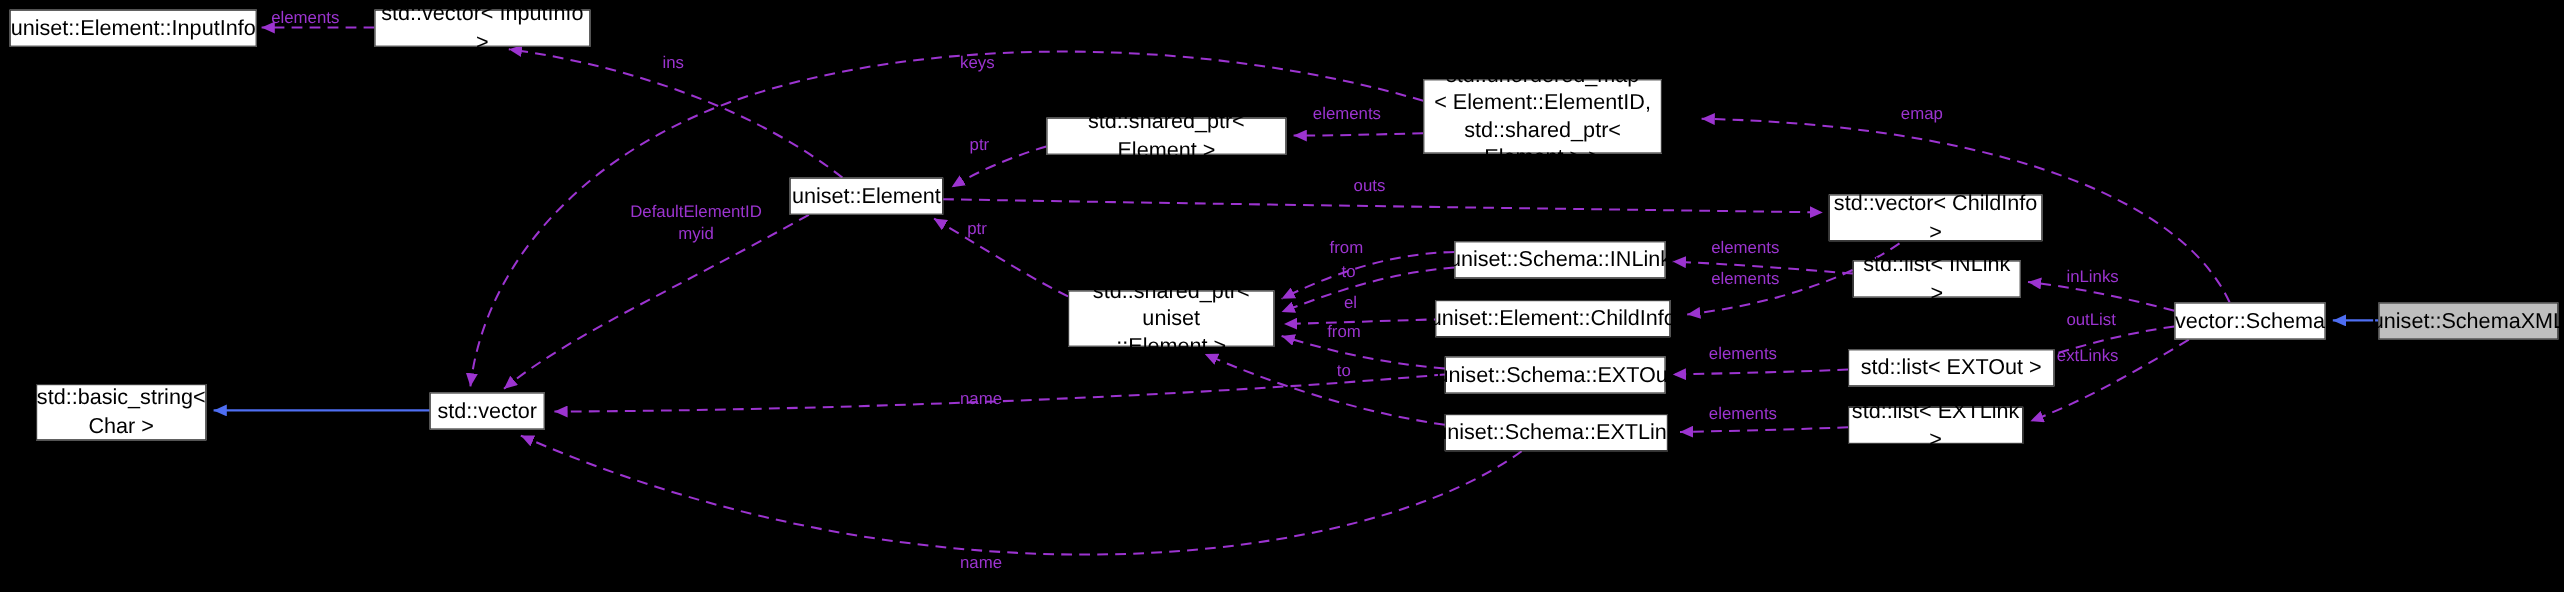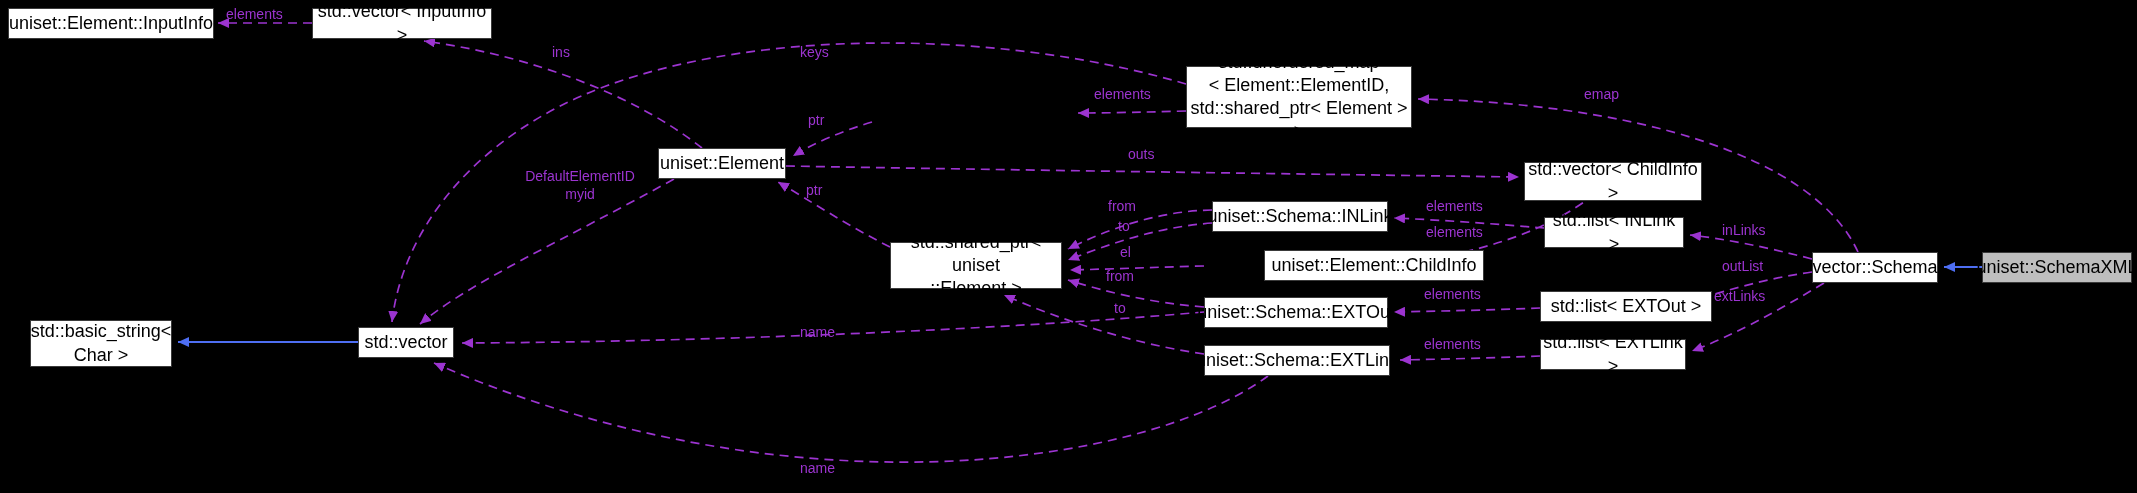--- a/index.html
+++ b/index.html
@@ -67,30 +67,31 @@
     <path class="edge" d="M 1540 356 C 1494 358 1446 359 1400 360" marker-end="url(#arrow-use)"></path>
     <path class="edge" d="M 1204 312 C 1000 330 700 342 462 343" marker-end="url(#arrow-use)"></path>
     <path class="edge" d="M 1268 376 C 1140 470 780 515 434 363" marker-end="url(#arrow-use)"></path>
 
     <path class="inherit" d="M 358 342 L 178 342" marker-end="url(#arrow-inh)"></path>
     <path class="inherit" d="M 1982 267 L 1944 267" marker-end="url(#arrow-inh)"></path>
   </svg>
 
   <div class="node" style="left:8px;top:8px;width:206px;height:31px">uniset::Element::InputInfo</div>
   <div class="node" style="left:312px;top:8px;width:180px;height:31px">std::vector&lt; InputInfo &gt;</div>
-  <div class="node" style="left:1186px;top:66px;width:226px;height:62px">std::unordered_map
+  <div class="node" style="left:1186px;top:66px;width:199px;height:62px">std::unordered_map
 &lt; Element::ElementID,
 std::shared_ptr&lt; Element &gt; &gt;</div>
+  <div class="node" style="left:872px;top:98px;width:200px;height:31px">std::shared_ptr&lt; Element &gt;</div>
   <div class="node" style="left:658px;top:148px;width:128px;height:31px">uniset::Element</div>
   <div class="node" style="left:1524px;top:162px;width:178px;height:39px">std::vector&lt; ChildInfo &gt;</div>
   <div class="node" style="left:1212px;top:201px;width:176px;height:31px">uniset::Schema::INLink</div>
   <div class="node" style="left:1544px;top:217px;width:140px;height:31px">std::list&lt; INLink &gt;</div>
   <div class="node" style="left:890px;top:242px;width:172px;height:47px">std::shared_ptr&lt; uniset
 ::Element &gt;</div>
-  <div class="node" style="left:1264px;top:250px;width:220px;height:31px">uniset::Element::ChildInfo</div>
+  <div class="node" style="left:1196px;top:250px;width:196px;height:31px">uniset::Element::ChildInfo</div>
   <div class="node" style="left:1812px;top:252px;width:126px;height:31px">vector::Schema</div>
   <div class="node hl" style="left:1982px;top:252px;width:150px;height:31px">uniset::SchemaXML</div>
   <div class="node" style="left:1204px;top:297px;width:184px;height:31px">uniset::Schema::EXTOut</div>
   <div class="node" style="left:1540px;top:291px;width:172px;height:31px">std::list&lt; EXTOut &gt;</div>
   <div class="node" style="left:30px;top:320px;width:142px;height:47px">std::basic_string&lt;
 Char &gt;</div>
   <div class="node" style="left:358px;top:327px;width:96px;height:31px">std::vector</div>
   <div class="node" style="left:1204px;top:345px;width:186px;height:31px">uniset::Schema::EXTLink</div>
   <div class="node" style="left:1540px;top:339px;width:146px;height:31px">std::list&lt; EXTLink &gt;</div>
 

